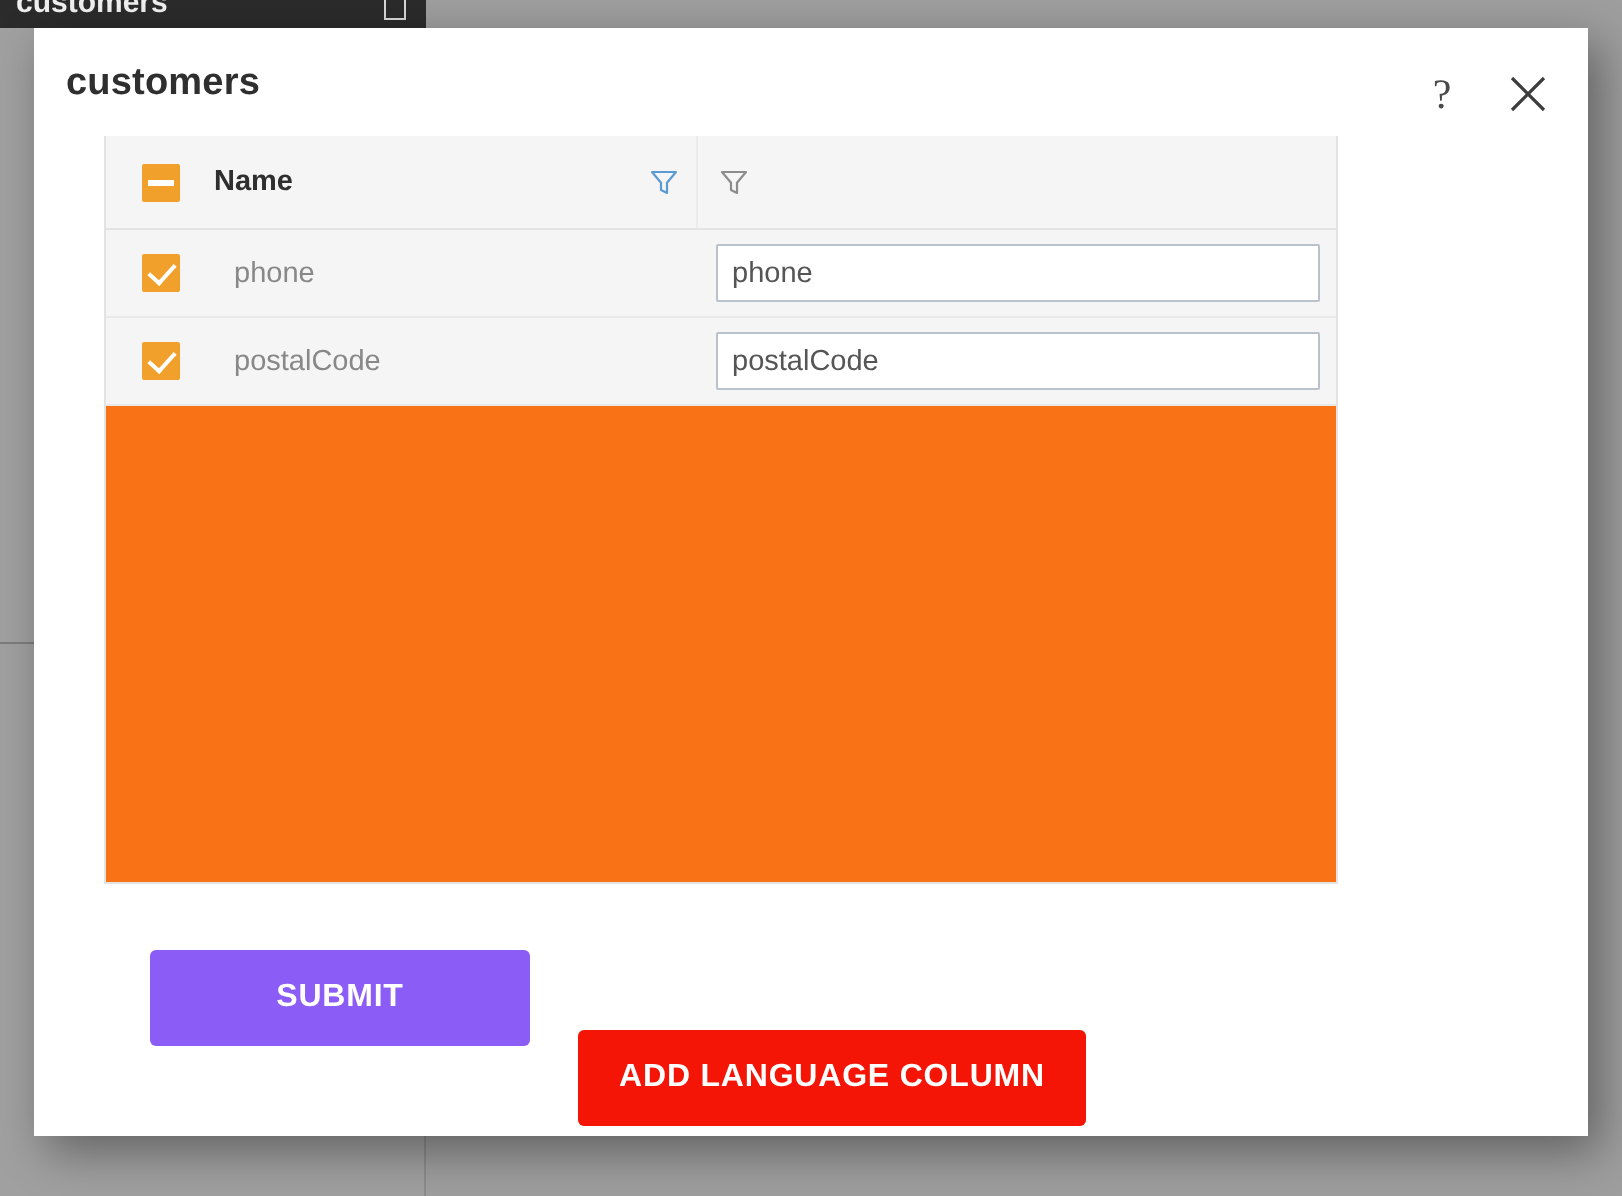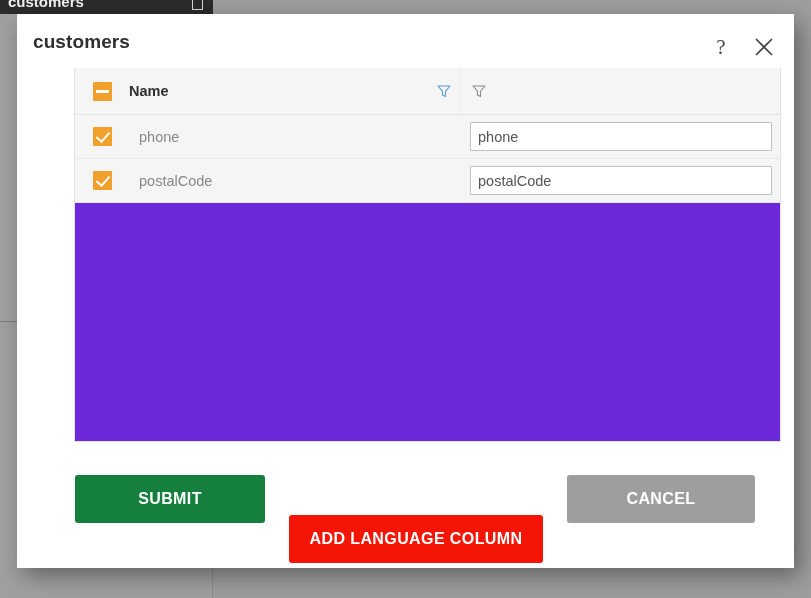--- a/index.html
+++ b/index.html
@@ -114,27 +114,26 @@
     font-family: "Liberation Serif", serif;
   }
   #close-button { right: 17px; }
   #close-button svg { display: block; }
 
   
   #grid {
     position: absolute;
     left: 35px;
     top: 54px;
-    width: 707px;
+    width: 617px;
     height: 374px;
-    background: #6d28d9;
+    background: #f97316;
     border: 1px solid #e3e3e3;
     border-top: none;
     overflow: hidden;
-    margin-left: 22px;
   }
 
   #grid-header {
     display: flex;
     align-items: center;
     height: 47px;
     background: #f5f5f5;
     border-bottom: 1px solid #e3e3e3;
   }
 
@@ -243,21 +242,21 @@
     height: 48px;
     border: none;
     border-radius: 3px;
     color: #ffffff;
     font-family: "Liberation Sans", sans-serif;
     font-size: 16px;
     font-weight: 700;
     letter-spacing: .4px;
     cursor: pointer;
   }
-  #submit-button { width: 190px; background: #15803d; }
+  #submit-button { width: 190px; background: #8b5cf6; }
   #add-language-column-button { width: 254px; background: #f51507; margin-top: 40px; }
   #cancel-button { width: 188px; background: #9e9e9e; }
 </style>
 </head>
 <body>
 
 <div id="app-background">
 
   <div id="bg-titlebar">
     <div id="bg-titlebar-text">customers</div>
@@ -337,15 +336,14 @@
       </div>
       <div class="col-alias">
         <input class="alias-input" type="text" value="postalCode" style="">
       </div>
     </div>
   </div>
 
   <div id="dialog-footer">
     <button class="action-btn" id="submit-button">SUBMIT</button>
     <button class="action-btn" id="add-language-column-button">ADD LANGUAGE COLUMN</button>
-    <button class="action-btn" id="cancel-button">CANCEL</button>
   </div>
 </div>
 
 </body></html>

